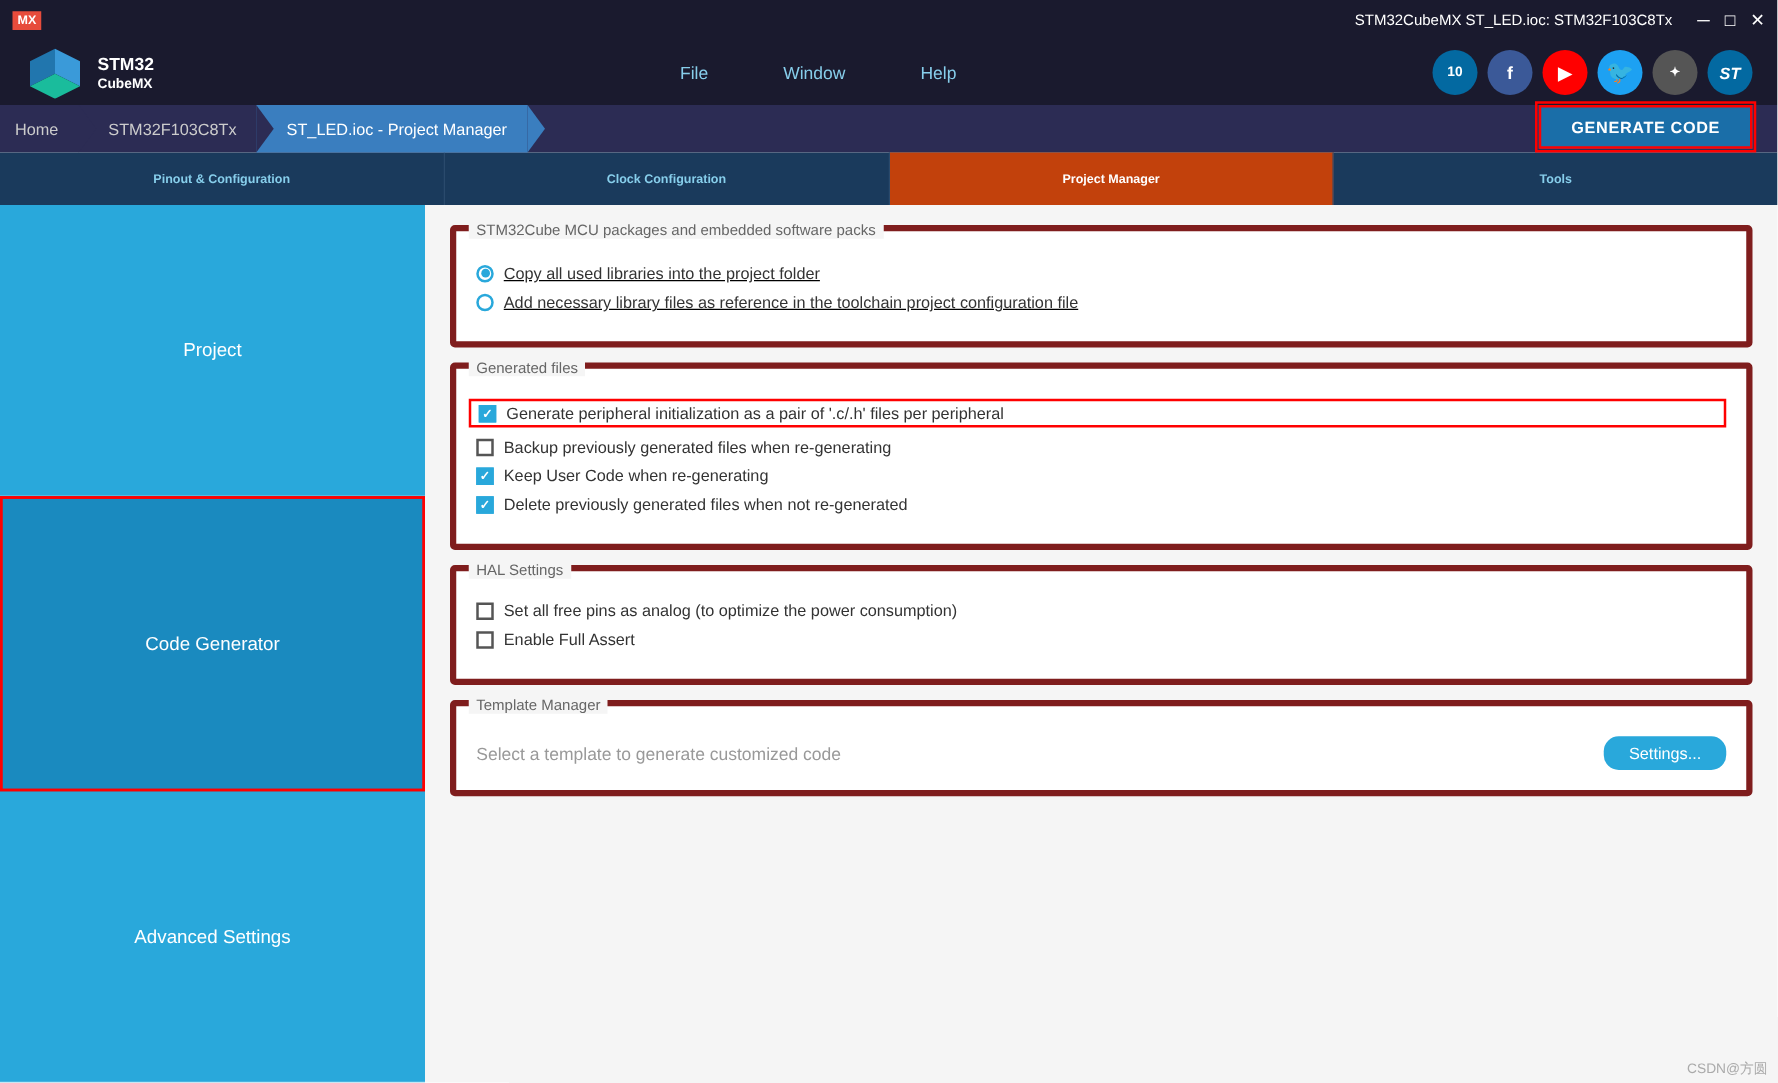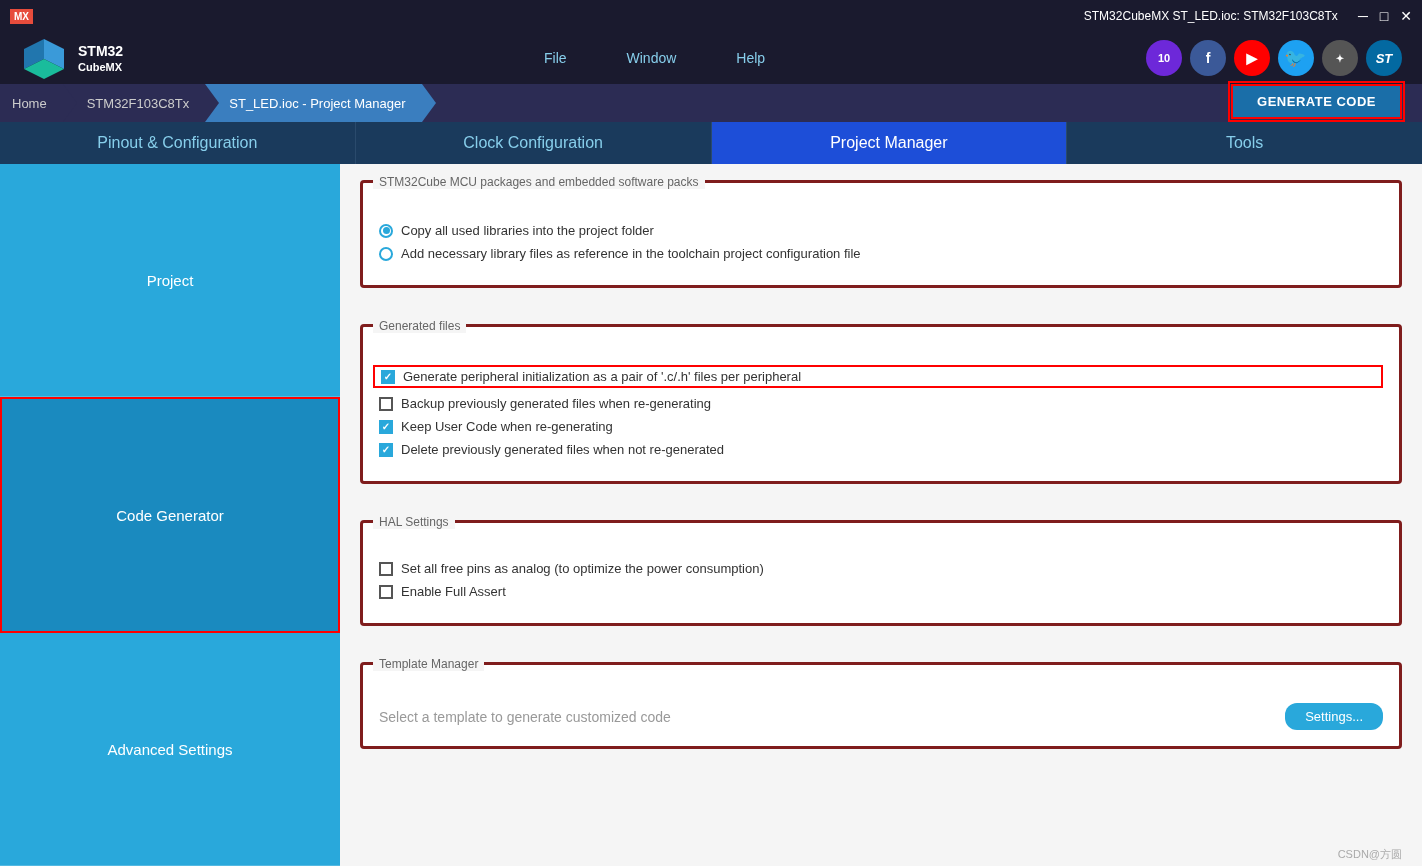--- a/index.html
+++ b/index.html
@@ -54,21 +54,21 @@
     .menu-items { display: flex; gap: 60px; flex: 1; justify-content: center; }
     .menu-item { color: #87ceeb; font-size: 14px; cursor: pointer; }
 
     .top-right-icons { display: flex; align-items: center; gap: 8px; }
     .icon-circle {
       width: 36px; height: 36px;
       border-radius: 50%;
       display: flex; align-items: center; justify-content: center;
       font-weight: bold; font-size: 14px; cursor: pointer;
     }
-    .icon-anniversary { background: #6d28d9; color: #fff; font-size: 11px; }
+    .icon-anniversary { background: #0369a1; color: #fff; font-size: 11px; }
     .icon-fb { background: #3b5998; color: #fff; }
     .icon-yt { background: #ff0000; color: #fff; }
     .icon-tw { background: #1da1f2; color: #fff; }
     .icon-net { background: #555; color: #fff; font-size: 10px; }
     .icon-st { background: #0369a1; color: #fff; font-weight: bold; font-size: 16px; font-style: italic; }
 
     
     .breadcrumb-bar {
       background: #2c2c54;
       height: 38px;
@@ -124,27 +124,27 @@
       display: flex;
       background: #1a3a5c;
       height: 42px;
     }
     .tab {
       flex: 1;
       display: flex;
       align-items: center;
       justify-content: center;
       color: #87ceeb;
-      font-size: 16px;
-      font-weight: normal;
+      font-size: 10px;
+      font-weight: bold;
       cursor: pointer;
       border-right: 1px solid #2a4a6c;
     }
     .tab.active {
-      background: #1d4ed8;
+      background: #c2410c;
       color: #fff;
     }
     .tab:last-child { border-right: none; }
 
     
     .main-content {
       display: flex;
       height: calc(866px - 32px - 52px - 38px - 42px);
       background: #fff;
     }
@@ -178,38 +178,38 @@
     
     .content-area {
       flex: 1;
       background: #f5f5f5;
       padding: 16px 20px;
       overflow-y: auto;
     }
 
     
     .section-group {
-      border: 3px solid #7f1d1d;
+      border: 5px solid #7f1d1d;
       border-radius: 4px;
-      margin-bottom: 36px;
+      margin-bottom: 12px;
       background: #fff;
-      padding: 26px 16px 16px;
+      padding: 12px 16px 16px;
       position: relative;
     }
     .section-title {
       font-size: 12px;
       color: #666;
       background: #f5f5f5;
       padding: 0 6px;
       position: absolute;
       top: -8px;
       left: 10px;
     }
 
-    .radio-group { margin-top: 8px; }
+    .radio-group { margin-top: 8px; text-decoration: underline; }
     .radio-row {
       display: flex;
       align-items: center;
       margin-bottom: 8px;
       gap: 8px;
       font-size: 13px;
       color: #333;
     }
     .radio-btn {
       width: 14px; height: 14px;
@@ -272,21 +272,21 @@
       padding: 6px 20px;
       font-size: 13px;
       cursor: pointer;
       border-radius: 12px;
     }
 
     
     .watermark {
       position: fixed;
       bottom: 4px;
-      right: 20px;
+      right: 8px;
       font-size: 11px;
       color: #aaa;
     }
   </style>
 </head>
 <body>
 
 <div class="title-bar">
   <span class="logo-mx">MX</span>
   <span class="title-text">STM32CubeMX ST_LED.ioc: STM32F103C8Tx</span>

